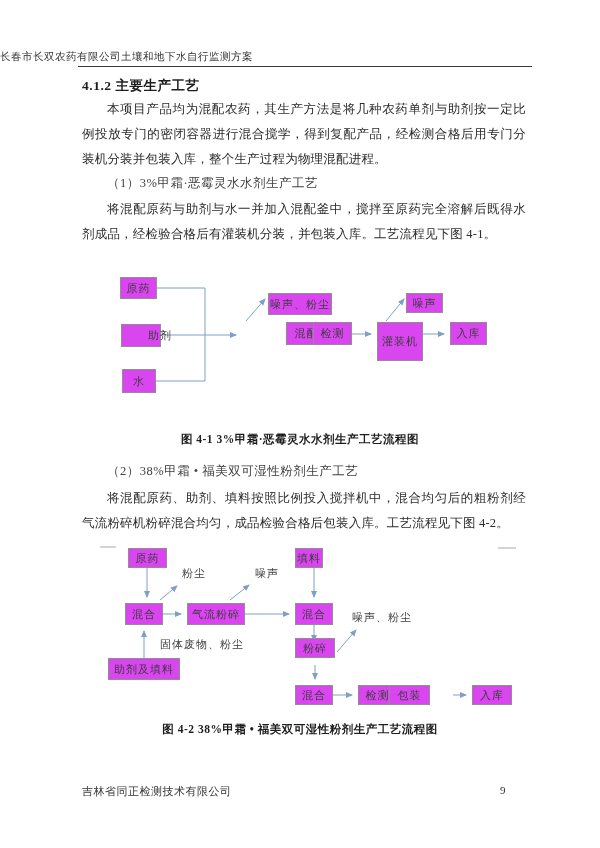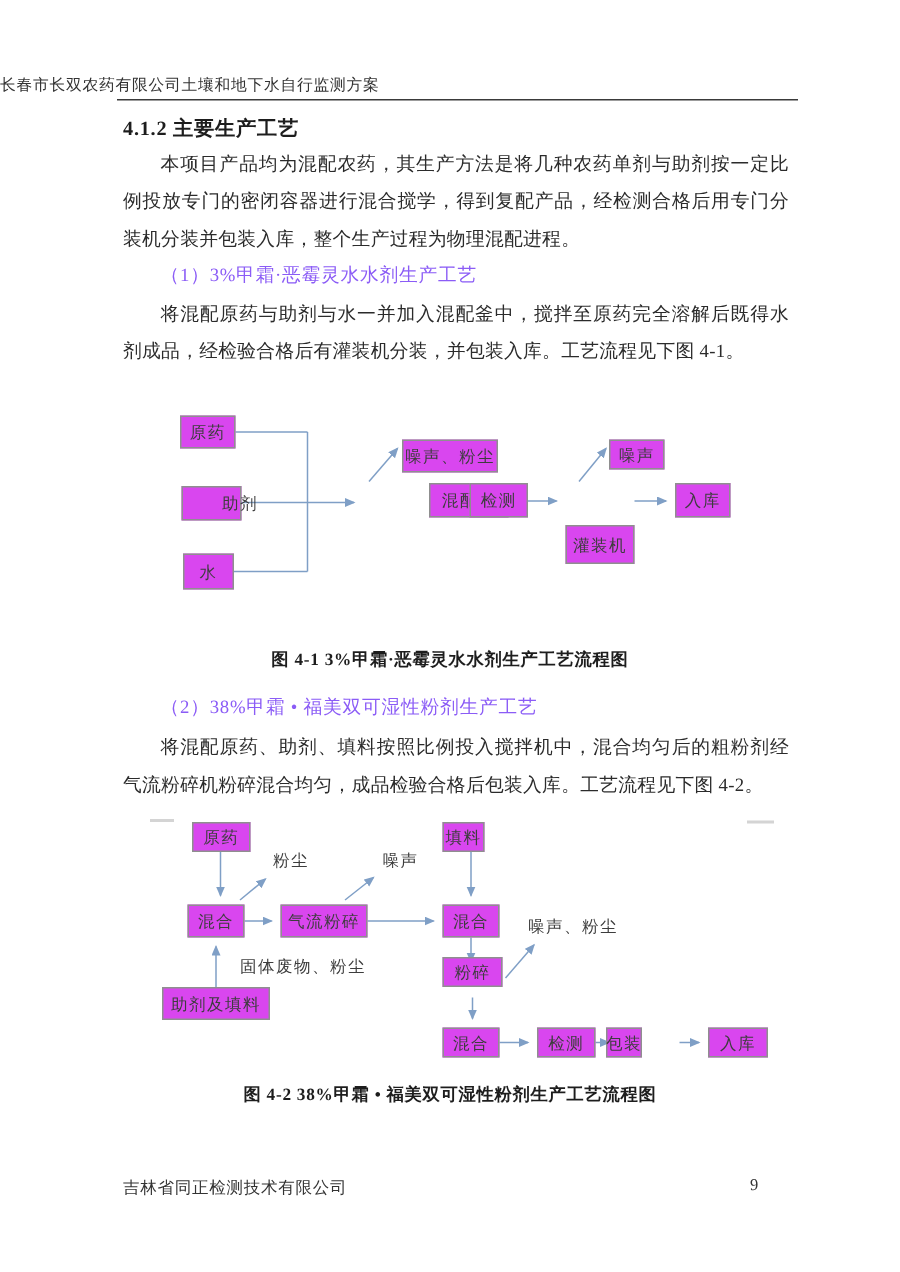--- a/index.html
+++ b/index.html
@@ -24,21 +24,21 @@
     position:absolute;top:77px;left:82px;
     font-size:13.5px;font-weight:bold;color:#1d1d1d;letter-spacing:.5px;text-align:center;
   }
   .para{
     position:absolute;left:82px;width:444px;
     font-size:12.5px;line-height:25px;color:#2b2b2b;
     text-align:justify;text-justify:inter-ideograph;
     text-indent:2em;letter-spacing:.2px;
   }
   .p1{top:97px;}
-  .sub{position:absolute;left:82px;width:444px;font-size:12.5px;color:#8b5cf6;text-indent:2em;letter-spacing:.5px;}
+  .sub{position:absolute;left:82px;width:444px;font-size:12.5px;color:#404040;text-indent:2em;letter-spacing:.5px;}
   .s1{top:175px;}
   .p2{top:197px;}
   .cap{
     position:absolute;left:0;width:600px;text-align:center;
     font-size:11.5px;font-weight:bold;color:#1d1d1d;letter-spacing:.5px;
   }
   .c1{top:432px;}
   .s2{top:463px;}
   .p3{top:486px;}
   .c2{top:722px;}
@@ -99,21 +99,21 @@
         <path d="M386,51 L404,29" marker-end="url(#ah1)"></path>
         <path d="M423,64 H444" marker-end="url(#ah1)"></path>
       </g>
     </svg>
     <div class="node" style="left:120px;top:7px;width:37px;height:22px;">原药</div>
     <div class="node" style="left:121px;top:54px;width:37px;height:23px;padding-left:38px;">助剂</div>
     <div class="node" style="left:122px;top:99px;width:34px;height:24px;">水</div>
     <div class="node" style="left:268px;top:23px;width:64px;height:22px;">噪声、粉尘</div>
     <div class="node" style="left:242px;top:52px;width:53px;height:23px;margin-left:44px;">混配釜</div>
     <div class="node" style="left:313px;top:52px;width:39px;height:23px;">检测</div>
-    <div class="node" style="left:377px;top:52px;width:46px;height:26px;margin-top:28px;">灌装机</div>
+    <div class="node" style="left:377px;top:52px;width:46px;height:39px;">灌装机</div>
     <div class="node" style="left:406px;top:23px;width:37px;height:20px;">噪声</div>
     <div class="node" style="left:450px;top:52px;width:37px;height:23px;">入库</div>
   </div>
 
   <div class="cap c1">图 4-1  3%甲霜·恶霉灵水水剂生产工艺流程图</div>
 
   <div class="sub s2">（2）38%甲霜 • 福美双可湿性粉剂生产工艺</div>
 
   <div class="para p3">将混配原药、助剂、填料按照比例投入搅拌机中，混合均匀后的粗粉剂经气流粉碎机粉碎混合均匀，成品检验合格后包装入库。工艺流程见下图 4-2。</div>
 
@@ -143,21 +143,21 @@
       </g>
     </svg>
     <div class="node" style="left:128px;top:8px;width:39px;height:20px;">原药</div>
     <div class="node" style="left:295px;top:8px;width:28px;height:20px;">填料</div>
     <div class="node" style="left:125px;top:63px;width:38px;height:22px;">混合</div>
     <div class="node" style="left:187px;top:63px;width:58px;height:22px;">气流粉碎</div>
     <div class="node" style="left:295px;top:63px;width:38px;height:22px;">混合</div>
     <div class="node" style="left:295px;top:98px;width:40px;height:20px;">粉碎</div>
     <div class="node" style="left:295px;top:145px;width:38px;height:20px;">混合</div>
     <div class="node" style="left:358px;top:145px;width:39px;height:20px;">检测</div>
-    <div class="node" style="left:404px;top:145px;width:24px;height:20px;">包装</div>
+    <div class="node" style="left:389px;top:145px;width:41px;height:20px;">包装</div>
     <div class="node" style="left:472px;top:145px;width:40px;height:20px;">入库</div>
     <div class="node" style="left:108px;top:118px;width:72px;height:22px;">助剂及填料</div>
     <div class="flabel" style="left:182px;top:26px;">粉尘</div>
     <div class="flabel" style="left:255px;top:26px;">噪声</div>
     <div class="flabel" style="left:352px;top:70px;">噪声、粉尘</div>
     <div class="flabel" style="left:160px;top:97px;">固体废物、粉尘</div>
   </div>
 
   <div class="cap c2">图 4-2  38%甲霜 • 福美双可湿性粉剂生产工艺流程图</div>
 

